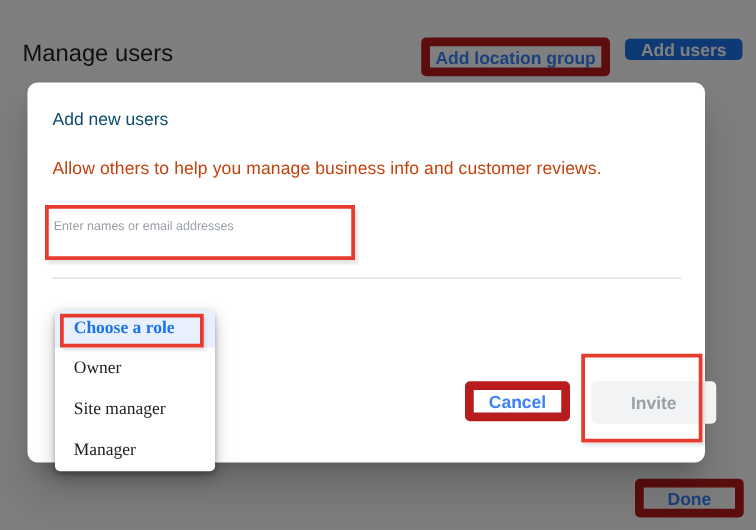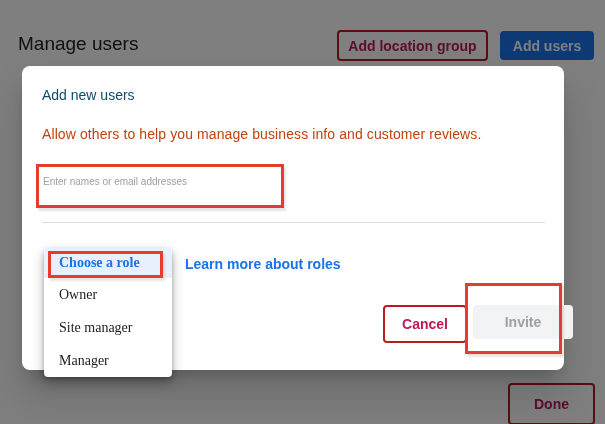--- a/index.html
+++ b/index.html
@@ -18,32 +18,32 @@
   
   .page { position: absolute; inset: 0; background: #ffffff; }
 
   .page-title {
     position: absolute; left: 18px; top: 33px;
     font-size: 19px; font-weight: 400; color: #202124;
   }
   .btn {
     display: inline-flex; align-items: center; justify-content: center;
     border-radius: 4px; font-size: 14px; font-weight: 600;
-    cursor: pointer; background: #ffffff; border: 2px solid #b91c1c;
-    color: #be185d; font-family: "Liberation Sans", sans-serif;
+    cursor: pointer; background: #ffffff; border: 7px solid #b91c1c;
+    color: #3b82f6; font-family: "Liberation Sans", sans-serif;
   }
   .btn-add-location {
     position: absolute; left: 337px; top: 30px; width: 151px; height: 31px;
   }
   .btn-add-users {
-    position: absolute; left: 500px; top: 31px; width: 94px; height: 29px;
+    position: absolute; left: 500px; top: 31px; width: 94px; height: 17px;
     background: #1a73e8; border: none; color: #ffffff;
   }
   .btn-done {
-    position: absolute; left: 508px; top: 383px; width: 87px; height: 42px; text-align: right;
+    position: absolute; left: 508px; top: 383px; width: 87px; height: 31px; text-align: right;
   }
 
   
   .overlay {
     position: absolute; inset: 0;
     background: rgba(0,0,0,0.5);
     z-index: 5;
   }
 
   
@@ -71,21 +71,21 @@
   .input-underline {
     position: absolute; left: 20px; top: 156px; width: 503px; height: 1px;
     background: #dadce0;
   }
   .learn-more {
     position: absolute; left: 163px; top: 190px;
     font-size: 14px; font-weight: 600; color: #1a73e8;
     text-decoration: none; cursor: pointer;
   }
   .btn-cancel {
-    position: absolute; left: 361px; top: 239px; width: 84px; height: 38px;
+    position: absolute; left: 350px; top: 239px; width: 84px; height: 32px;
   }
   .btn-invite {
     position: absolute; left: 451px; top: 239px; width: 100px; height: 34px;
     background: #f1f3f4; border: none; color: #9aa0a6; cursor: default;
   }
 
   
   .role-menu {
     position: absolute; left: 44px; top: 248px;
     width: 128px;
@@ -127,21 +127,20 @@
     <button class="btn btn-done">Done</button>
   </div>
 
   <div class="overlay"></div>
 
   <div class="dialog">
     <div class="dialog-title">Add new users</div>
     <div class="dialog-subtitle">Allow others to help you manage business info and customer reviews.</div>
     <input class="names-input" type="text" placeholder="Enter names or email addresses" style="">
     <div class="input-underline"></div>
-    <a class="learn-more">Learn more about roles</a>
     <button class="btn btn-cancel">Cancel</button>
     <button class="btn btn-invite" disabled="">Invite</button>
   </div>
 
   <div class="role-menu">
     <div class="role-item selected">Choose a role</div>
     <div class="role-item">Owner</div>
     <div class="role-item">Site manager</div>
     <div class="role-item">Manager</div>
   </div>

